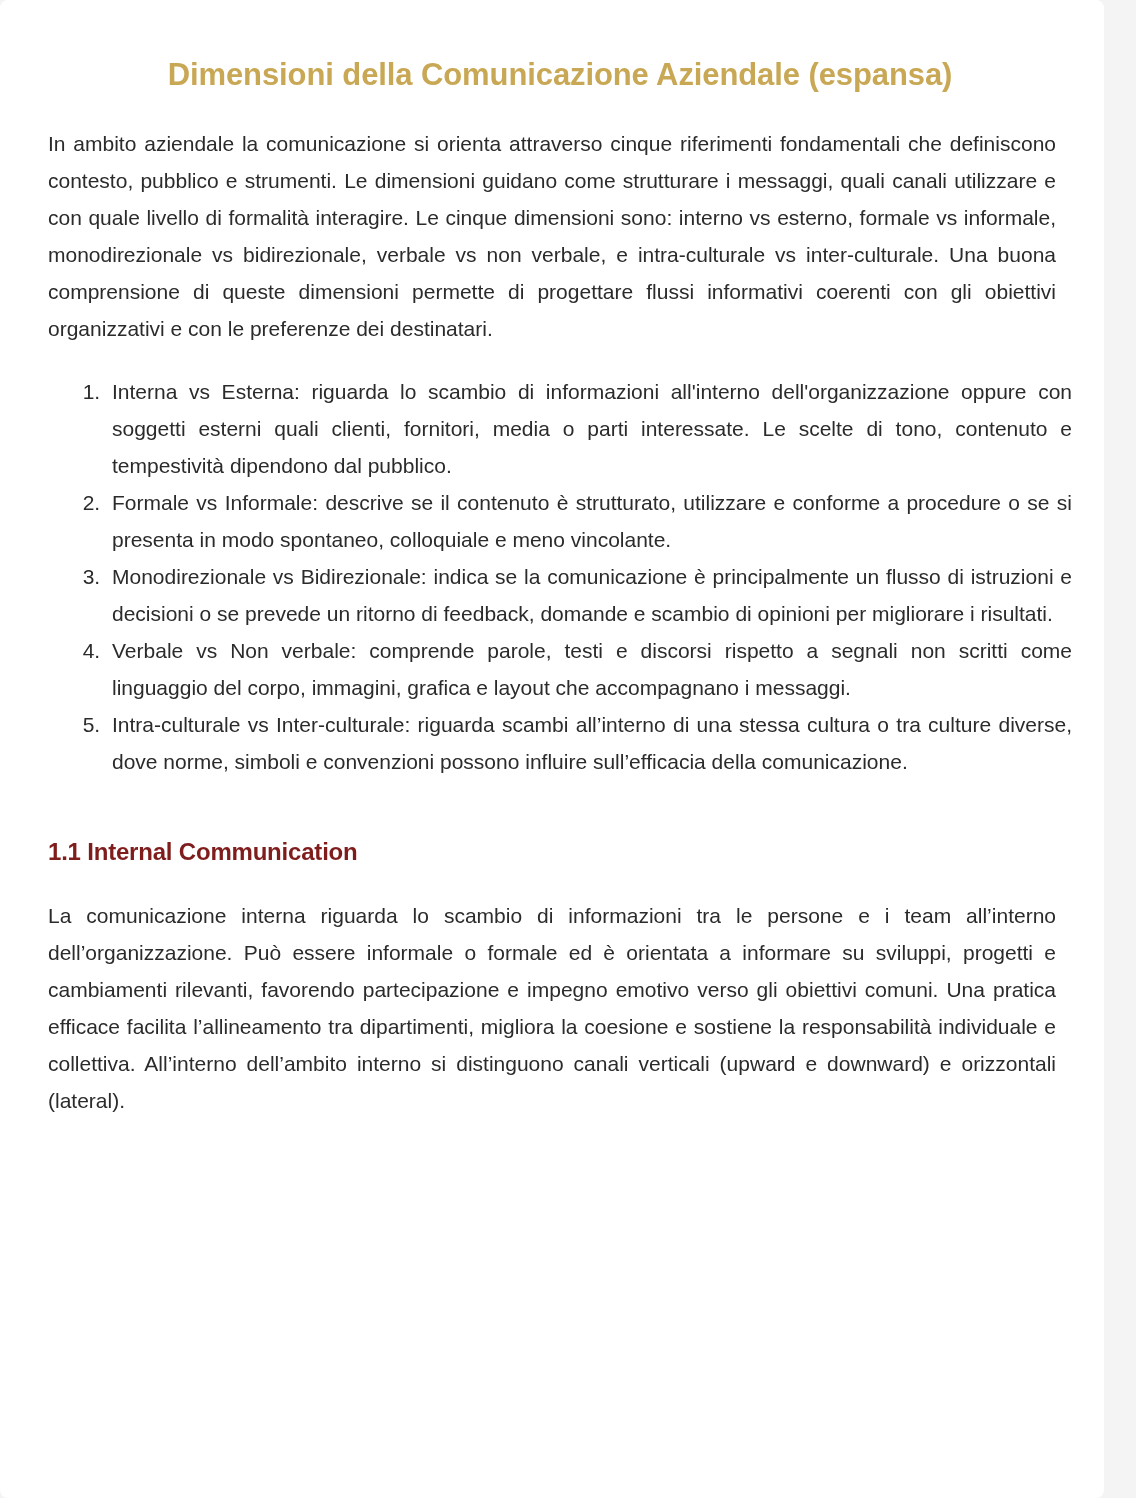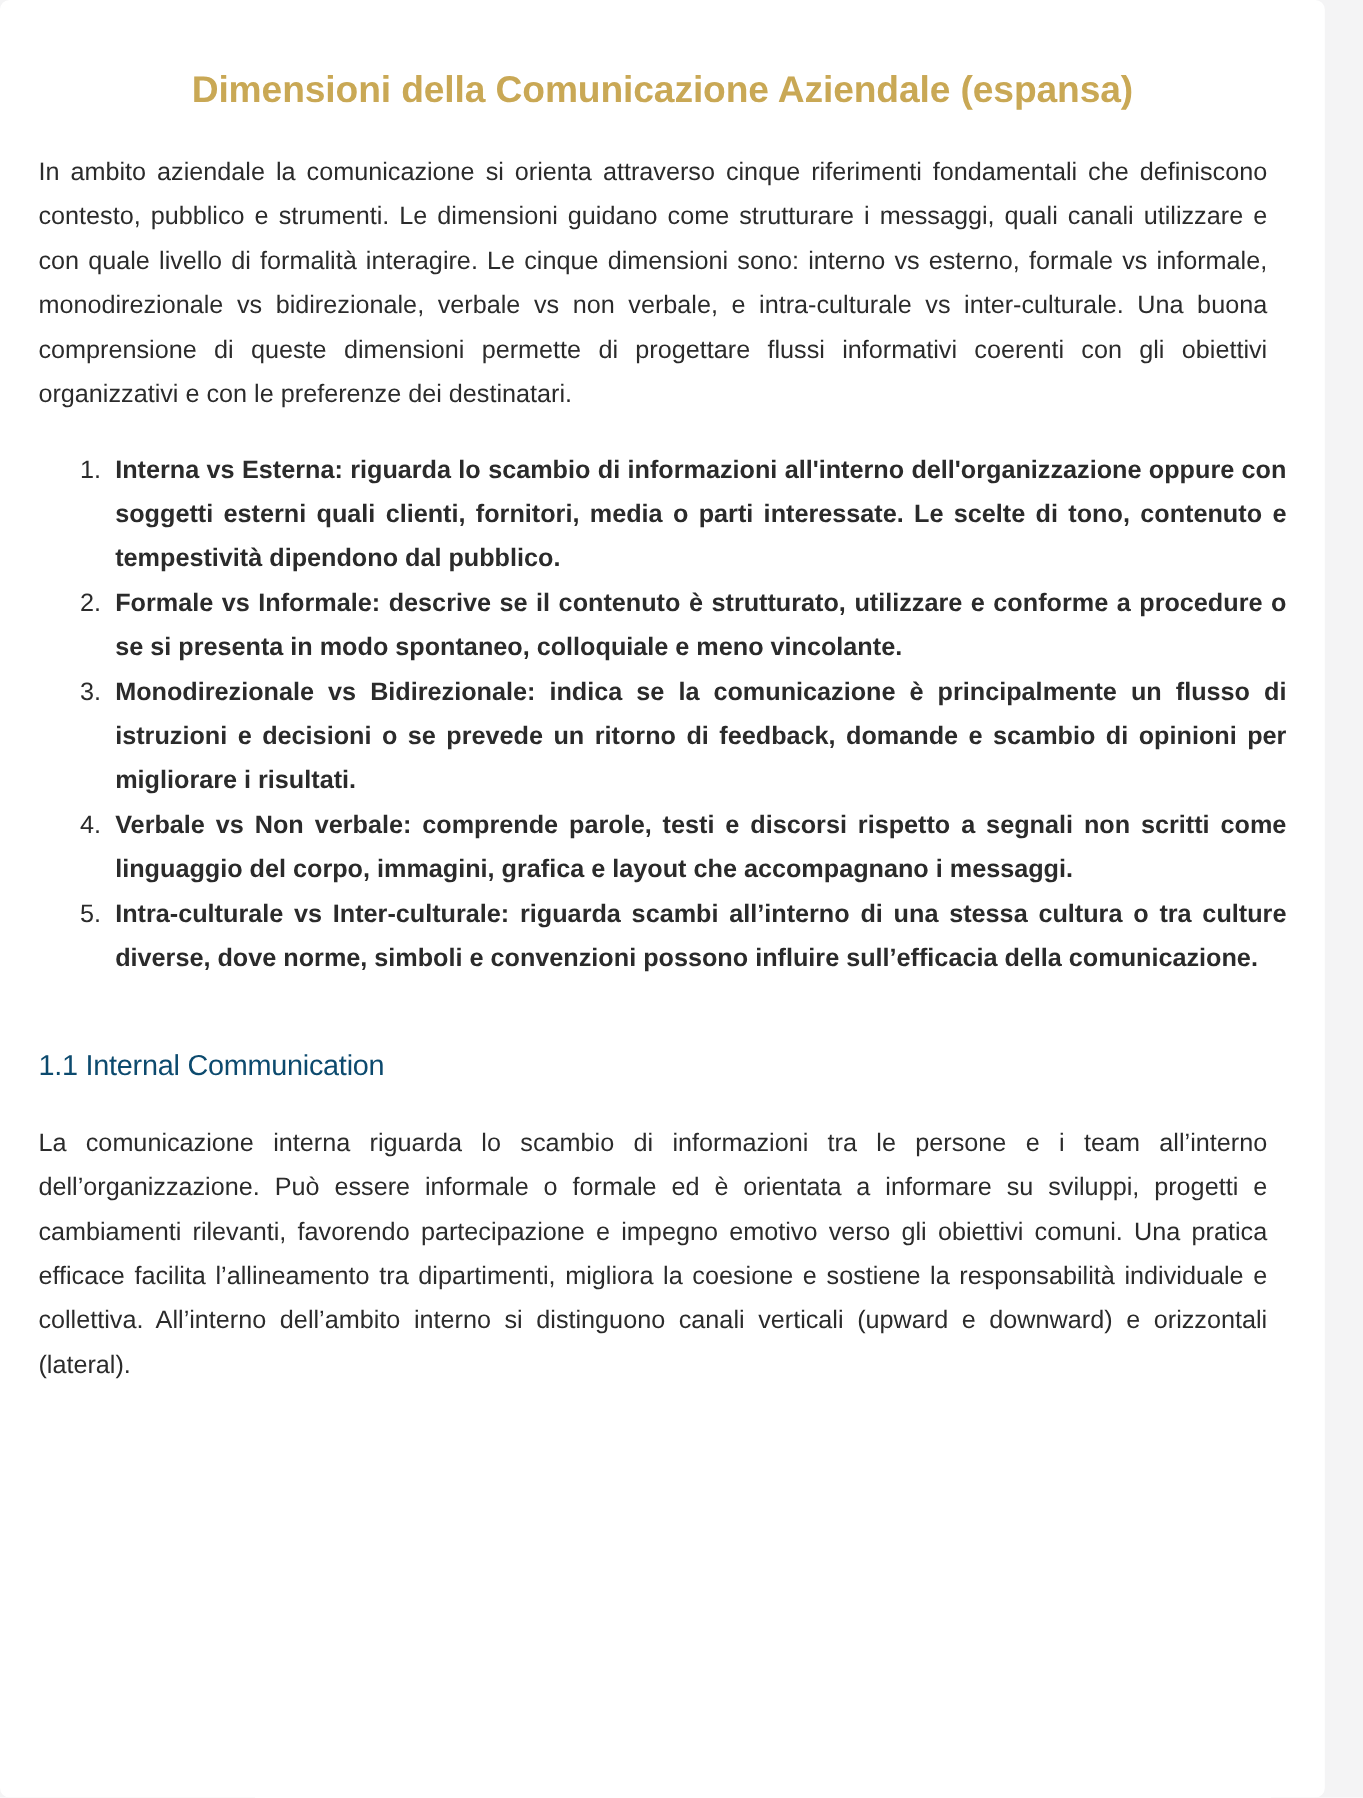--- a/index.html
+++ b/index.html
@@ -14,21 +14,21 @@
     font-family: "Liberation Sans", sans-serif;
     -webkit-font-smoothing: antialiased;
   }
   .page {
     position: relative;
     box-sizing: border-box;
     width: 1104px;
     min-height: 1498px;
     background: #ffffff;
     border-radius: 8px;
-    padding: 56px 32px 40px 32px;
+    padding: 56px 32px 40px 48px;
     overflow: hidden;
   }
   .doc-title {
     margin: 0;
     padding: 0 0 0 0;
     text-align: center;
     color: #c9a855;
     font-size: 31px;
     font-weight: bold;
     letter-spacing: -0.1px;
@@ -39,23 +39,23 @@
     padding: 0;
     color: #c9a855;
     font-size: 26px;
     font-weight: bold;
     letter-spacing: -0.2px;
     line-height: 1.3;
   }
   h3.subsection-heading {
     margin: 56px 0 0 0;
     padding: 0;
-    color: #0c4a6e;
+    color: #7f1d1d;
     font-size: 24px;
-    font-weight: normal;
+    font-weight: bold;
     letter-spacing: -0.2px;
     line-height: 1.3;
   }
   p.body-text {
     margin: 30px 16px 0 0;
     padding: 0;
     color: #2b2b2b;
     font-size: 21px;
     line-height: 37px;
     text-align: justify;
@@ -67,21 +67,21 @@
     margin: 26px 0 0 0;
     padding: 0 0 0 58px;
     list-style-position: outside;
     color: #2b2b2b;
   }
   ol.dimension-list > li {
     margin: 0 0 0 0;
     padding: 0 0 0 6px;
     font-size: 21px;
     line-height: 37px;
-    font-weight: 700;
+    font-weight: 400;
     text-align: justify;
     text-justify: inter-word;
   }
   ol.dimension-list > li::marker {
     font-size: 21px;
     font-weight: 300;
     color: #2b2b2b;
   }
   .last-block {
     padding-bottom: 20px;

